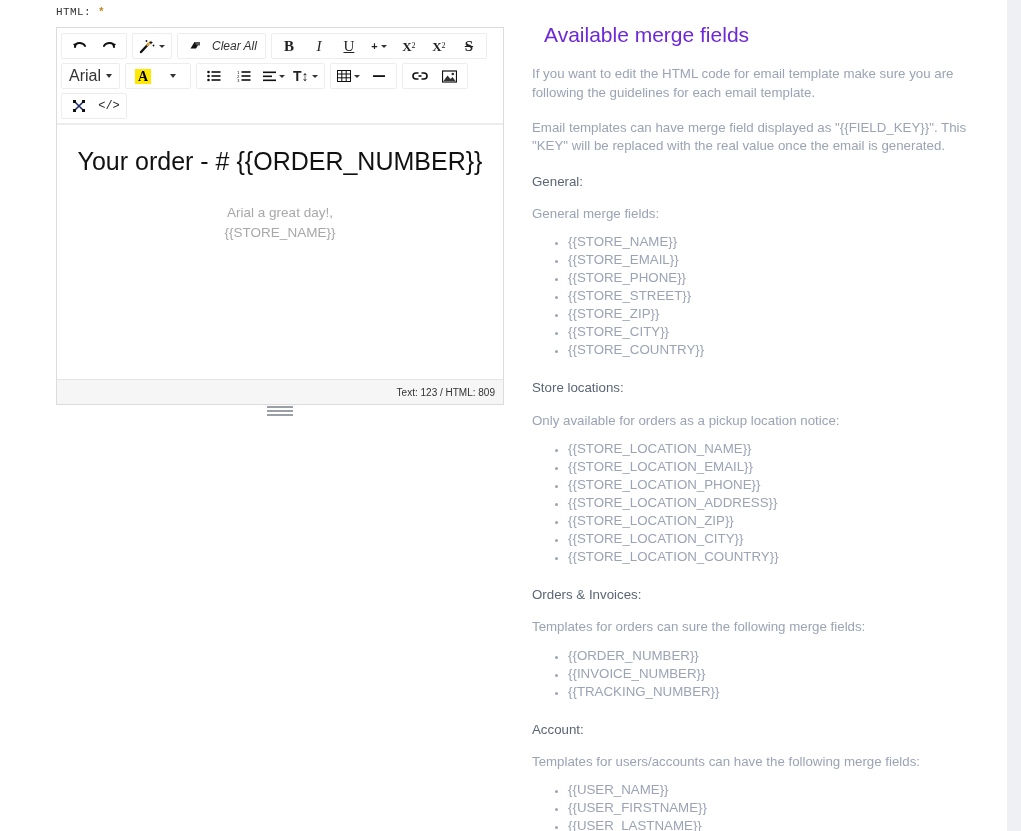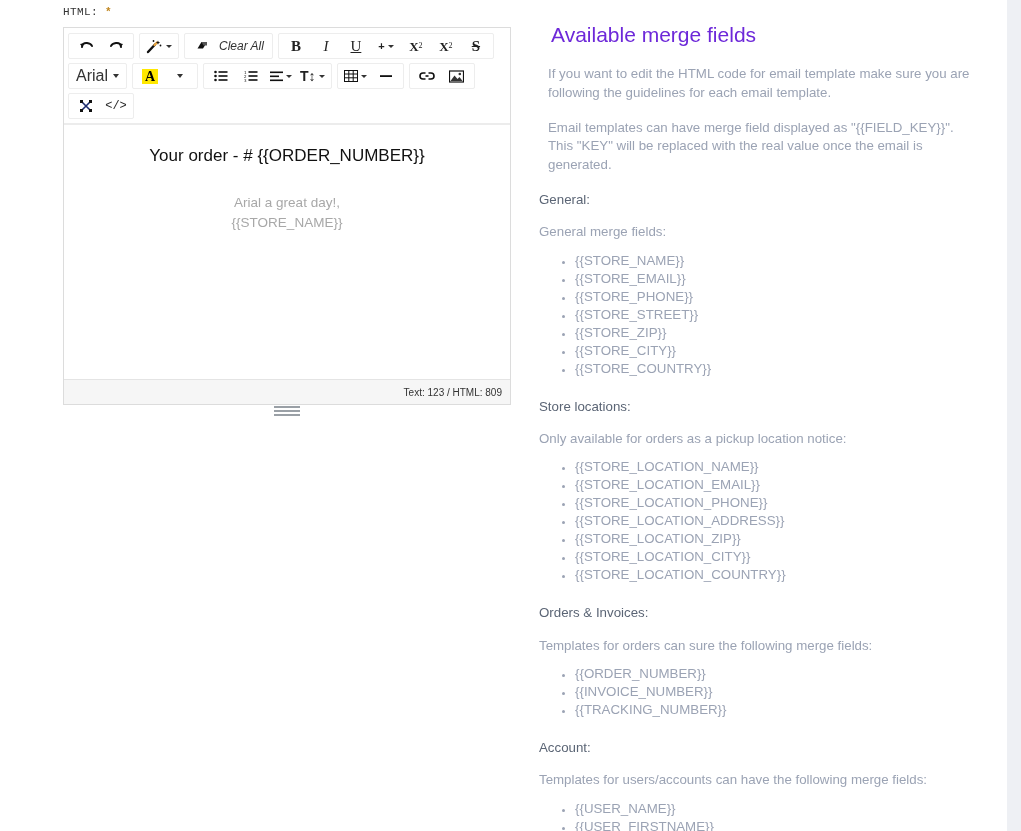--- a/index.html
+++ b/index.html
@@ -9,21 +9,21 @@
   }
   body {
     width: 1021px;
     height: 831px;
     font-family: "Liberation Sans", sans-serif;
     overflow: hidden;
     position: relative;
   }
   .page {
     position: absolute;
-    left: 15px; top: 0;
+    left: 8px; top: 0;
     width: 1006px;
     height: 831px;
     background: #ffffff;
     border-right: 1px solid #d9dde3;
     box-sizing: border-box;
   }
   .rail {
     position: absolute;
     left: 1007px; top: 0;
     width: 14px; height: 831px;
@@ -154,21 +154,21 @@
     height: 255px;
     padding: 12px 14px;
     box-sizing: border-box;
     background: #ffffff;
     border-top: 1px solid #ececec;
     overflow: hidden;
     cursor: text;
   }
   .email-h1 {
     font-family: "Liberation Sans", sans-serif;
-    font-size: 17px;
+    font-size: 25px;
     font-weight: normal;
     color: #111111;
     text-align: center;
     margin: 8px 0 0 0;
     line-height: 1.28;
   }
   .email-p {
     font-family: "Liberation Sans", sans-serif;
     font-size: 13.5px;
     color: #9a9a9a;
@@ -220,21 +220,21 @@
     font-size: 21px;
     font-weight: normal;
     color: #6d28d9;
     margin: 0 0 18px 12px;
     line-height: 1.2;
   }
   .panel-p {
     font-size: 13.3px;
     color: #9ba3b4;
     line-height: 1.38;
-    margin: 0 0 17px 9px;
+    margin: 0 0 17px 0;
   }
   .panel-sub {
     font-size: 13.3px;
     color: #5b6575;
     margin: 0 0 14px 0;
     line-height: 1.38;
   }
   .panel-note {
     font-size: 13.3px;
     color: #9ba3b4;

